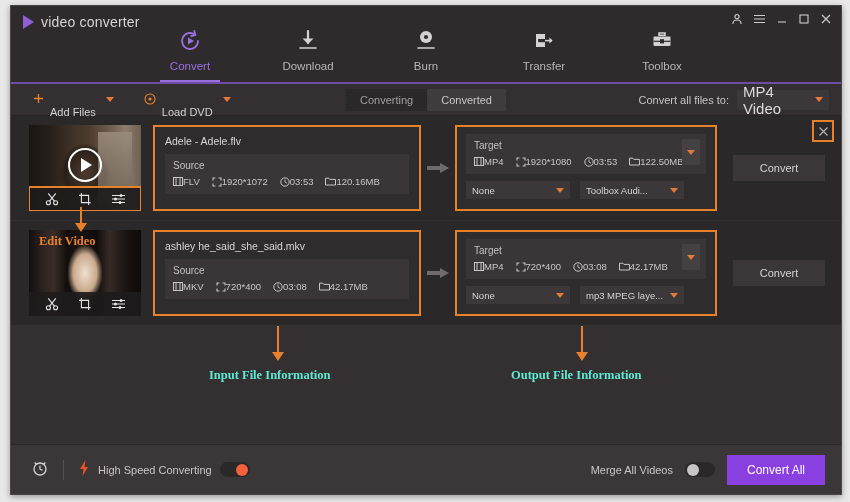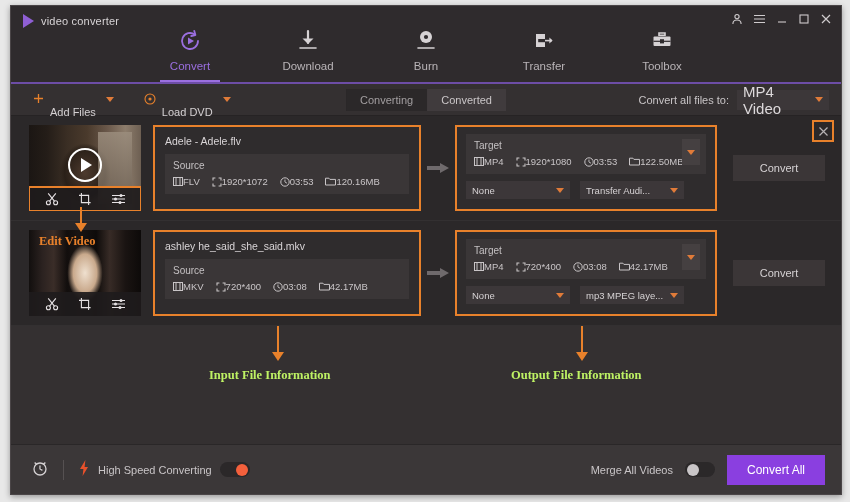--- a/index.html
+++ b/index.html
@@ -29,21 +29,21 @@
   .brand {
     position: absolute; left: 12px; top: 8px;
     display: flex; align-items: center; gap: 7px;
   }
   .brand-logo {
     width: 0; height: 0;
     border-left: 11px solid #8f5fd4;
     border-top: 7px solid transparent;
     border-bottom: 7px solid transparent;
   }
-  .brand-text { color: #d8d4d6; font-size: 11px; letter-spacing:.2px; }
+  .brand-text { color: #d8d4d6; font-size: 14px; letter-spacing:.2px; }
 
   .wincontrols {
     position: absolute; right: 9px; top: 7px;
     display: flex; align-items: center; gap: 10px;
     color: #cfcbcd;
   }
   .wincontrols .wc { cursor: pointer; line-height: 1; }
   .wc svg { display:block; }
 
   .nav {
@@ -233,21 +233,21 @@
     background: #343031;
   }
   .ann-line { position:absolute; width:2px; background:#e8812b; }
   .ann-head {
     position:absolute; width:0;height:0;
     border-left:6px solid transparent;border-right:6px solid transparent;
     border-top:9px solid #e8812b;
   }
   .ann-label {
     position:absolute; font-size: 12.5px; font-weight: bold;
-    color:#bef264; font-family:"Liberation Serif", serif;
+    color:#5eead4; font-family:"Liberation Serif", serif;
     white-space: nowrap;
   }
   .ev-label {
     position:absolute; font-size: 12.5px; font-weight: bold;
     color:#e8812b; font-family:"Liberation Serif", serif;
   }
 
   
   .footer {
     position:absolute; left:0; right:0; bottom:0;
@@ -531,21 +531,21 @@
           <div class="tgt-caretbtn">
             <span class="caret"></span>
           </div>
         </div>
         <div class="tgt-selects">
           <div class="mini-select w1">
             <span>None</span>
             <span class="caret"></span>
           </div>
           <div class="mini-select w2">
-            <span>Transfer Audi...</span>
+            <span>Toolbox Audi...</span>
             <span class="caret"></span>
           </div>
         </div>
       </div>
 
       <div class="convert-col">
         <div class="convert-btn">Convert</div>
       </div>
     </div>
 

